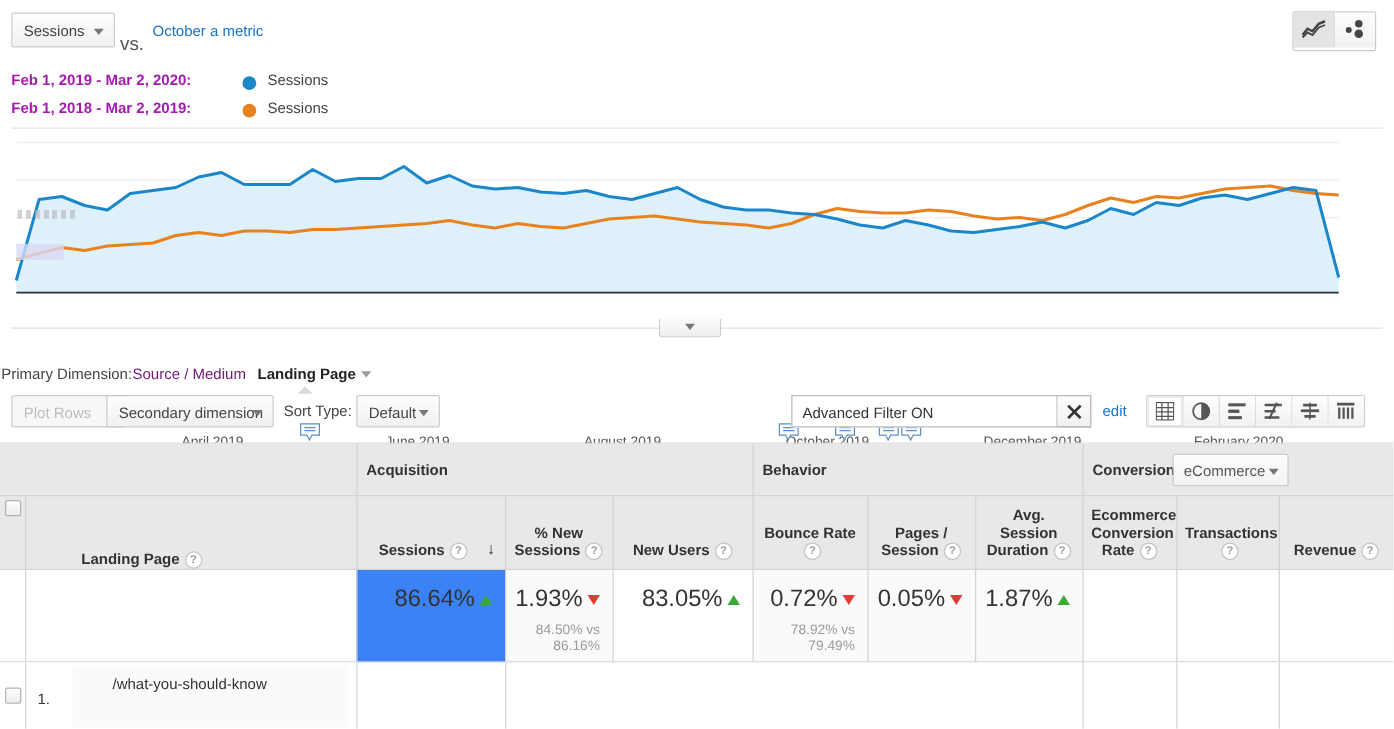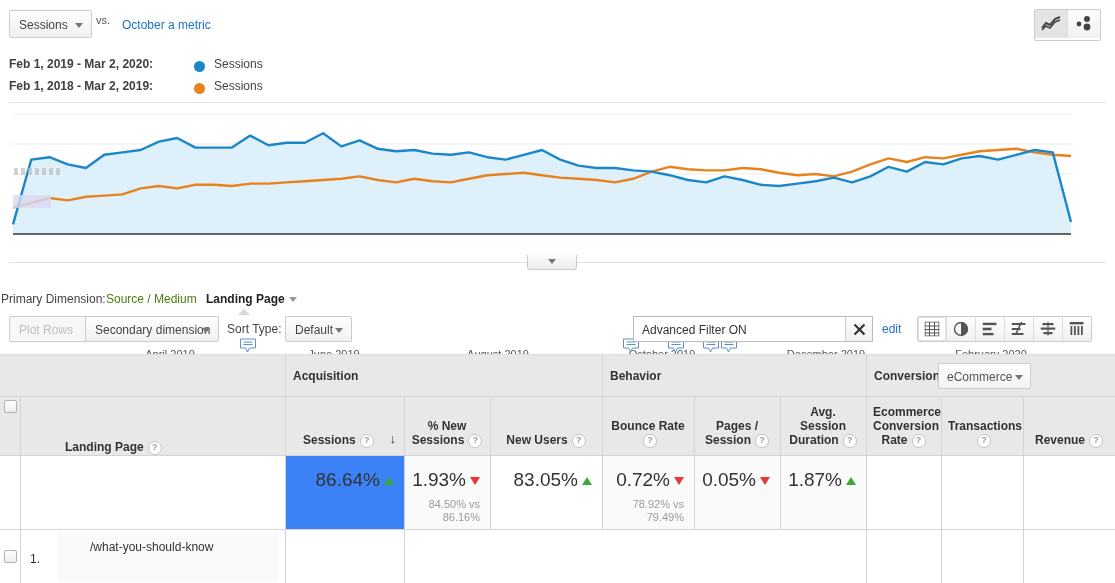--- a/index.html
+++ b/index.html
@@ -35,38 +35,38 @@
     font-size: 12px; color: #444;
   }
   .caret {
     width: 0; height: 0;
     border-left: 4px solid transparent;
     border-right: 4px solid transparent;
     border-top: 5px solid #777;
   }
   .metric-select .caret { position: absolute; right: 8px; top: 12px; }
   .vs-label {
-    position: absolute; left: 96px; top: 14px;
-    font-size: 11px; color: #555; font-weight: normal;
+    position: absolute; left: 96px; top: 27px;
+    font-size: 15px; color: #555; font-weight: normal;
   }
   .select-metric-link {
     position: absolute; left: 122px; top: 18px;
     font-size: 12px; color: #1a73c4; cursor: pointer;
   }
 
   
   .legend-row {
     position: absolute; left: 9px;
     height: 20px; font-size: 12px;
   }
   .legend-row.r1 { top: 57px; }
   .legend-row.r2 { top: 79px; }
   .legend-range {
     position: absolute; left: 0; top: 0;
-    font-weight: bold; color: #404040; white-space: nowrap;
+    font-weight: bold; color: #a21caf; white-space: nowrap;
   }
   .legend-dot {
     position: absolute; left: 185px; top: 4px;
     width: 11px; height: 11px; border-radius: 50%;
   }
   .legend-metric {
     position: absolute; left: 205px; top: 0; color: #444;
   }
   .legend-sep {
     position: absolute; left: 9px; top: 102px;
@@ -125,21 +125,21 @@
     border-top-color: #777;
   }
 
   
   .primdim {
     position: absolute; left: 0; top: 292px;
     width: 1115px; height: 20px; font-size: 12px;
   }
   .primdim .lead { position: absolute; left: 1px; top: 0; color: #444; }
   .primdim .opt-link {
-    position: absolute; top: 0; color: #4d7c0f; cursor: pointer;
+    position: absolute; top: 0; color: #701a75; cursor: pointer;
   }
   .primdim .opt-active {
     position: absolute; top: 0; color: #222; font-weight: bold; cursor: pointer;
   }
   .primdim .opt-active .caret {
     display: inline-block; margin-left: 4px; vertical-align: middle;
     border-top-color: #999;
   }
   .dim-pointer {
     position: absolute; left: 238px; top: 309px;

